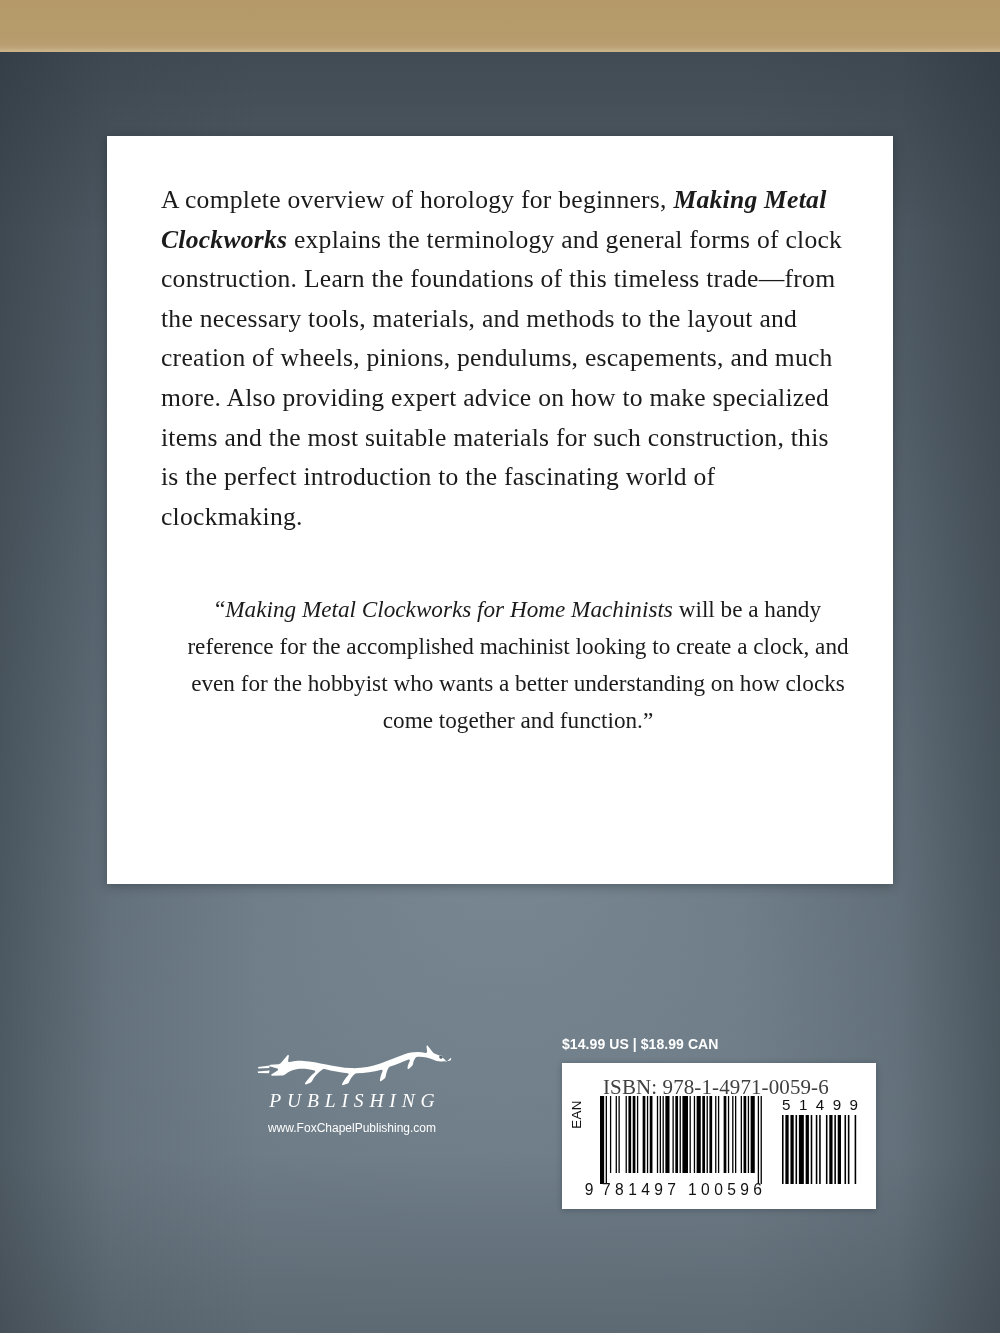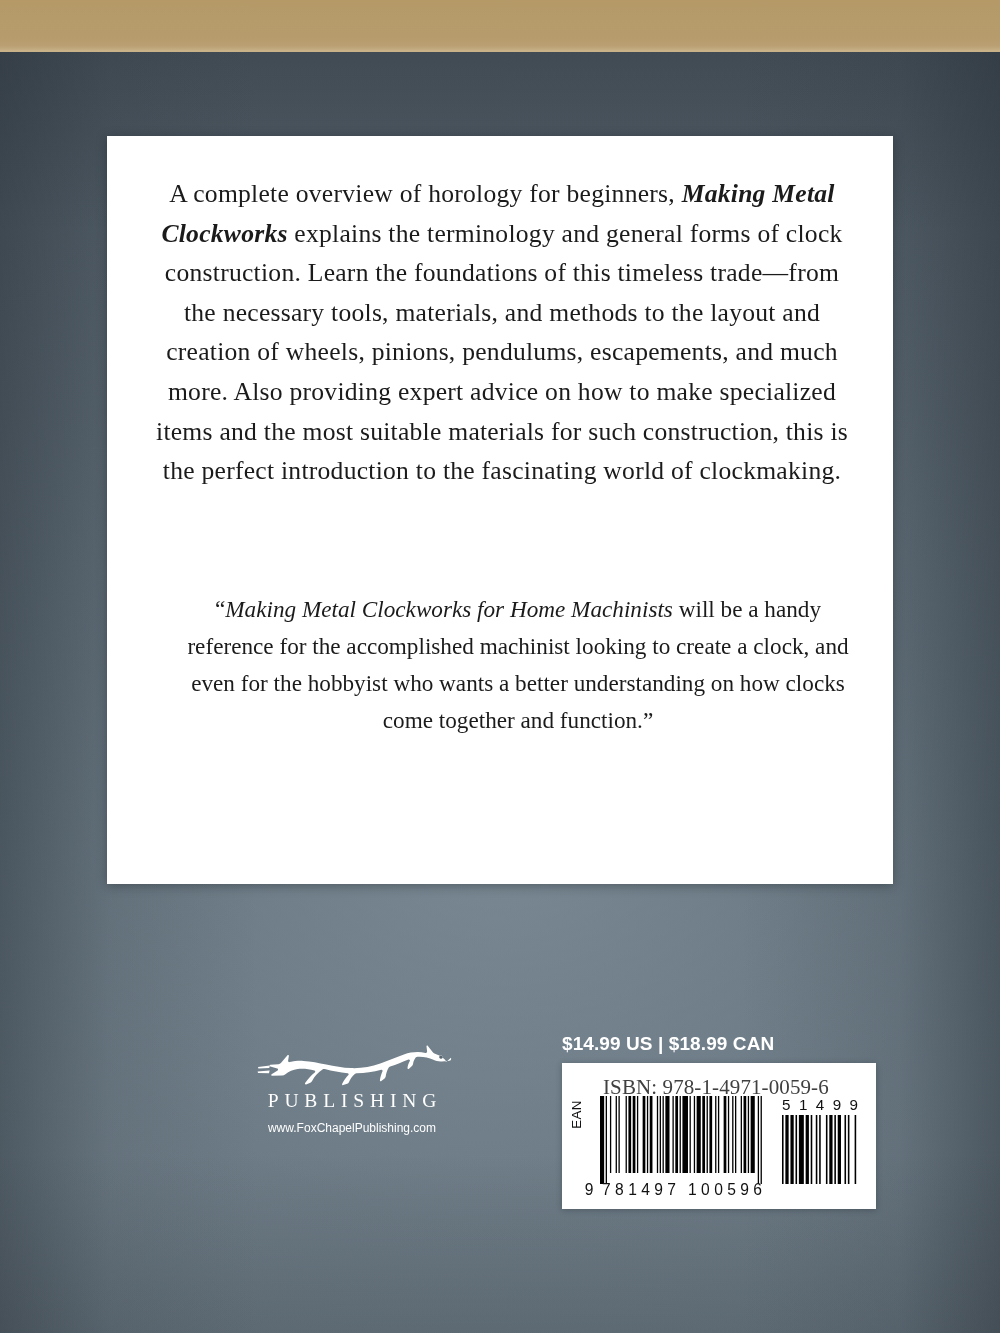--- a/index.html
+++ b/index.html
@@ -78,27 +78,27 @@
   }
 
   .panel-inner {
     position: absolute;
     left: 38px;
     top: 28px;
     right: 34px;
   }
 
   .blurb {
-    margin: 10px;
+    margin: 16px;
     color: #1b1b1b;
     font-family: "Liberation Serif", serif;
     font-size: 25.6px;
     line-height: 39.6px;
     letter-spacing: 0.01em;
-    text-align: center;
+    text-align: left;
   }
   .blurb .t-bolditalic {
     font-weight: bold;
     font-style: italic;
   }
 
   .pull-quote {
     margin: 0;
     position: absolute;
     left: 76px;
@@ -145,39 +145,40 @@
   .pub-sub {
     display: block;
     margin-top: 0px;
     font-family: "Liberation Serif", serif;
     font-size: 19.5px;
     line-height: 22px;
     letter-spacing: 0.30em;
     text-indent: 0.30em;
     color: #ffffff;
     white-space: nowrap;
+    font-style: italic;
   }
   .pub-url {
     display: block;
     margin-top: 7px;
     font-family: "Liberation Sans", sans-serif;
     font-size: 12px;
     line-height: 18px;
     color: #ffffff;
     white-space: nowrap;
   }
 
   
   .price {
     position: absolute;
     left: 562px;
     top: 1032px;
     font-family: "Liberation Sans", sans-serif;
     font-weight: bold;
-    font-size: 19px;
+    font-size: 14px;
     line-height: 24px;
     color: #ffffff;
     letter-spacing: 0.005em;
     white-space: nowrap;
   }
 
   
   .barcode-card {
     position: absolute;
     left: 562px;

